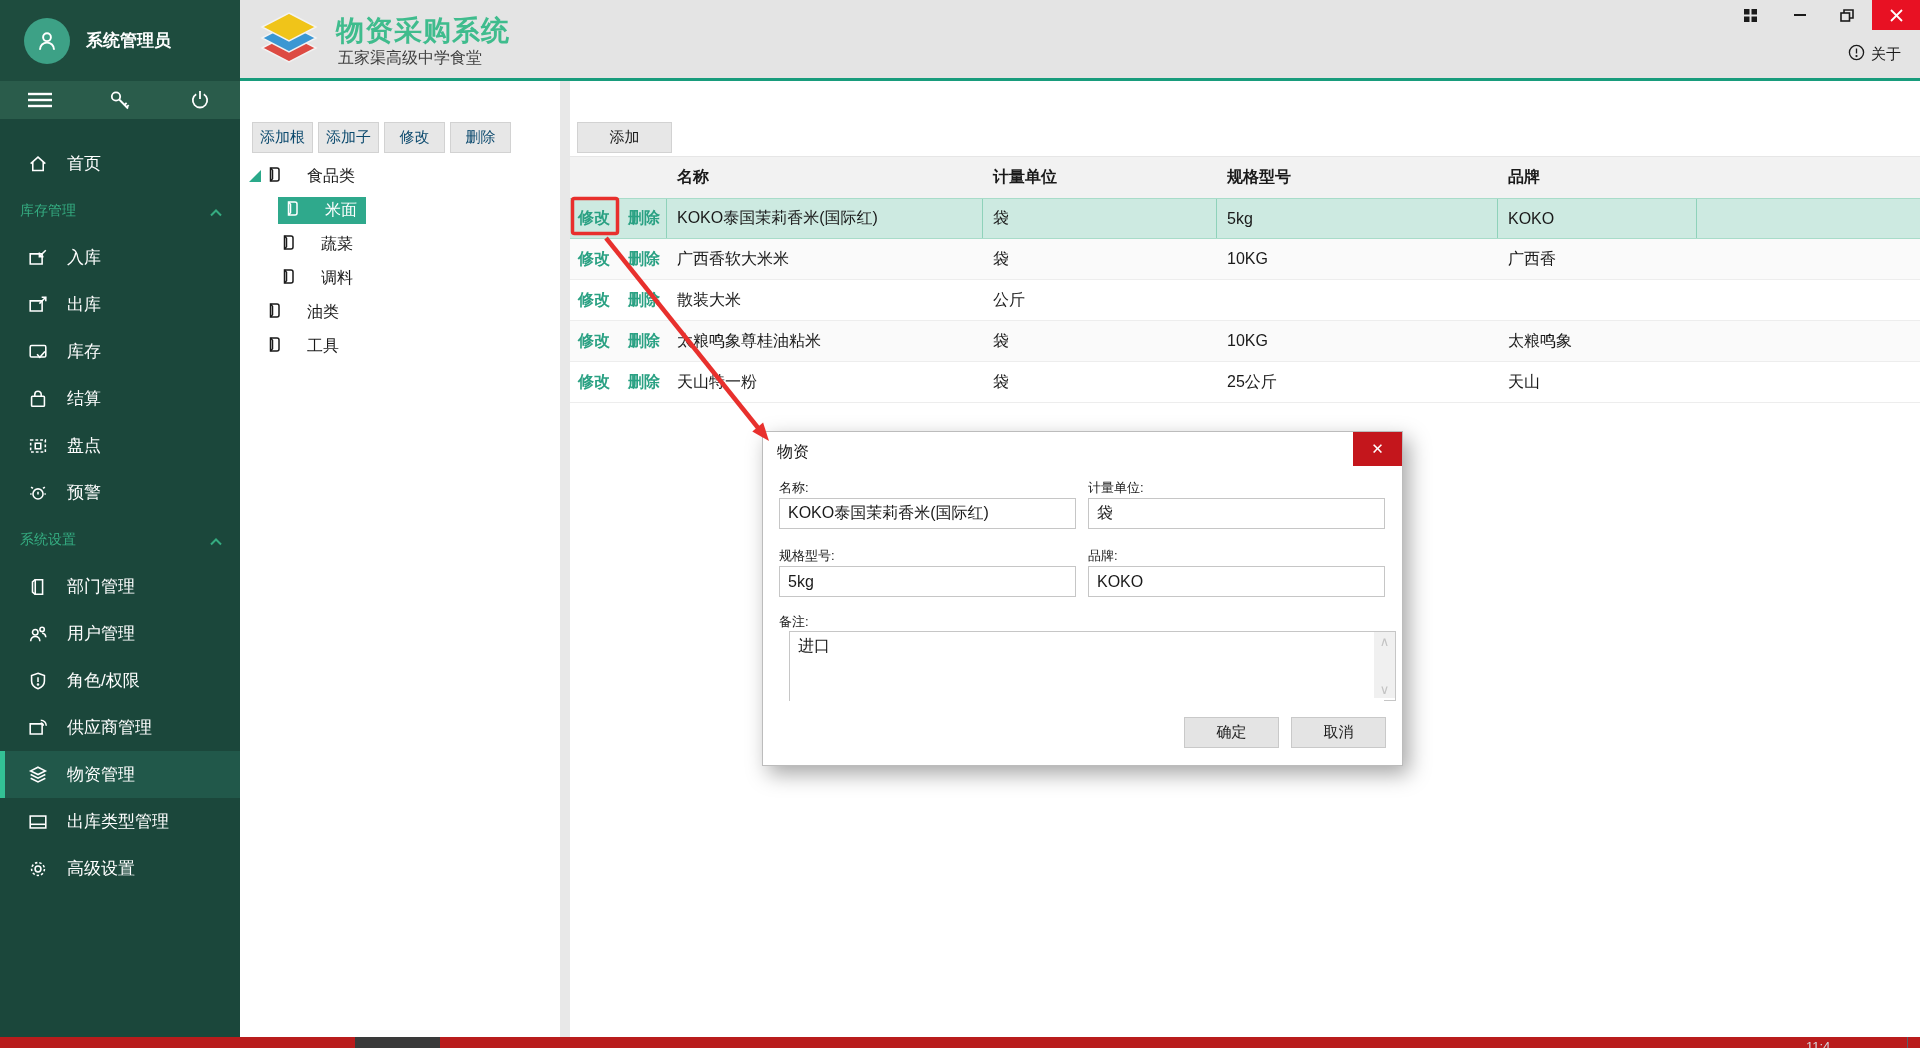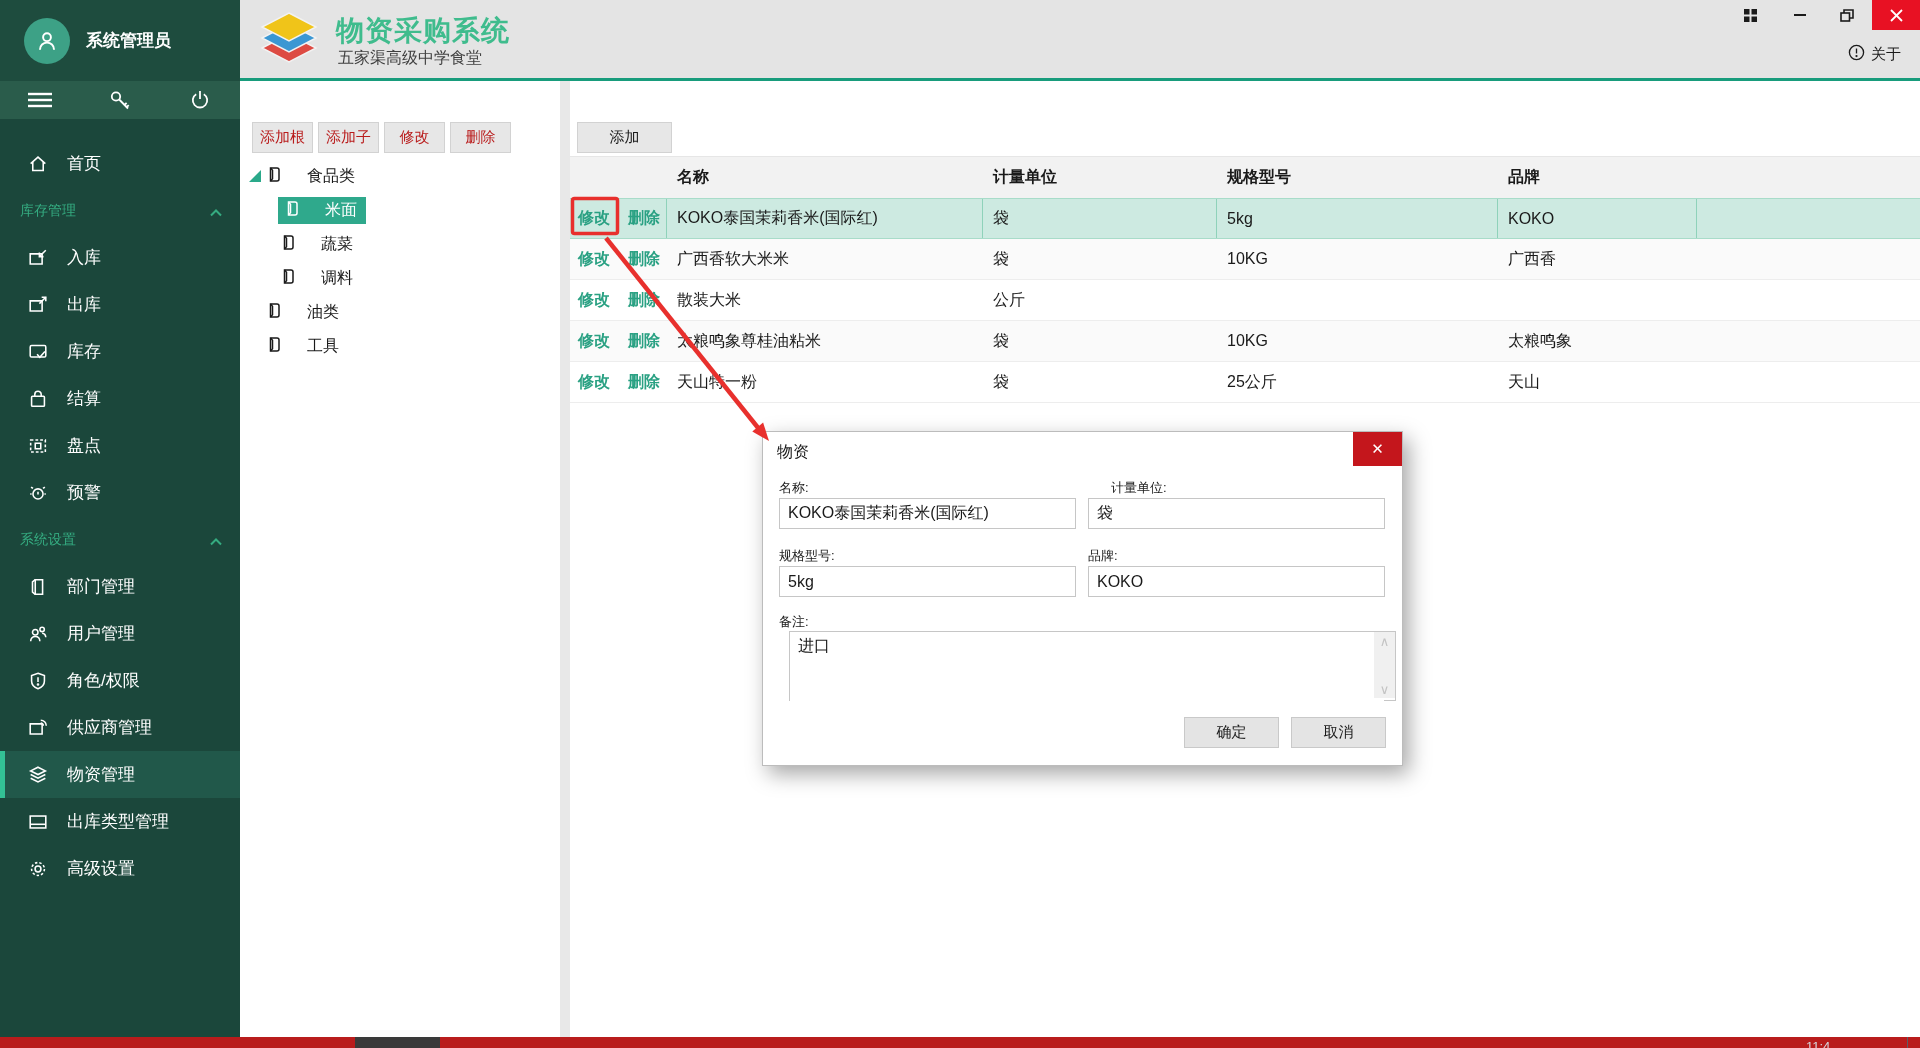--- a/index.html
+++ b/index.html
@@ -41,21 +41,21 @@
 
   
   .band{position:absolute;top:81px;height:37px;background:#ededed;border-bottom:1px solid #dedede;display:flex;align-items:center;justify-content:center;font-size:17px;font-weight:bold;color:#1a1a1a;margin-top:40px;}
   .band-tree{left:240px;width:320px;}
   .band-right{left:570px;width:1350px;}
   .vdivider{position:absolute;left:560px;top:81px;width:10px;height:956px;background:#e8e8e8;}
 
   
   .tree-panel{position:absolute;left:240px;top:119px;width:320px;height:918px;background:#fff;}
   .tree-toolbar{position:absolute;left:12px;top:3px;display:flex;gap:5px;}
-  .tbtn{width:61px;height:31px;background:#e7e7e7;border:1px solid #d2d2d2;font-size:15px;color:#b91c1c;display:flex;align-items:center;justify-content:center;cursor:pointer;font-family:inherit;}
+  .tbtn{width:61px;height:31px;background:#e7e7e7;border:1px solid #d2d2d2;font-size:15px;color:#0c4a6e;display:flex;align-items:center;justify-content:center;cursor:pointer;font-family:inherit;}
   .tree{position:absolute;left:0;top:40px;width:320px;}
   .tree-row{height:34px;display:flex;align-items:center;cursor:pointer;}
   .twisty{width:18px;margin-left:6px;display:flex;align-items:center;justify-content:center;flex:0 0 18px;}
   .tree-row.child{margin-left:14px;}
   .chip{display:flex;align-items:center;gap:25px;padding:3px 9px 3px 2px;font-size:16px;color:#1a1a1a;}
   .tree-row.selected .chip{background:#2fa98c;color:#fff;padding-left:6px;}
 
   
   .right-panel{position:absolute;left:570px;top:119px;width:1350px;height:918px;background:#fff;}
   .add-wrap{position:absolute;left:7px;top:3px;}
@@ -517,21 +517,21 @@
 
   <div class="modal">
     <div class="m-title">物资</div>
     <div class="m-close">
         <span>✕</span>
       </div>
 
     <div class="m-label" style="left:16px;top:47px;">名称:</div>
     <input class="m-input" style="left: 16px; top: 66px;" value="KOKO泰国茉莉香米(国际红)">
 
-    <div class="m-label" style="left:325px;top:47px;margin-left:23px;">计量单位:</div>
+    <div class="m-label" style="left:325px;top:47px;">计量单位:</div>
     <input class="m-input" style="left: 325px; top: 66px;" value="袋">
 
     <div class="m-label" style="left:16px;top:115px;">规格型号:</div>
     <input class="m-input" style="left: 16px; top: 134px;" value="5kg">
 
     <div class="m-label" style="left:325px;top:115px;">品牌:</div>
     <input class="m-input" style="left: 325px; top: 134px;" value="KOKO">
 
     <div class="m-label" style="left:16px;top:181px;">备注:</div>
     <div class="m-note-wrap">

